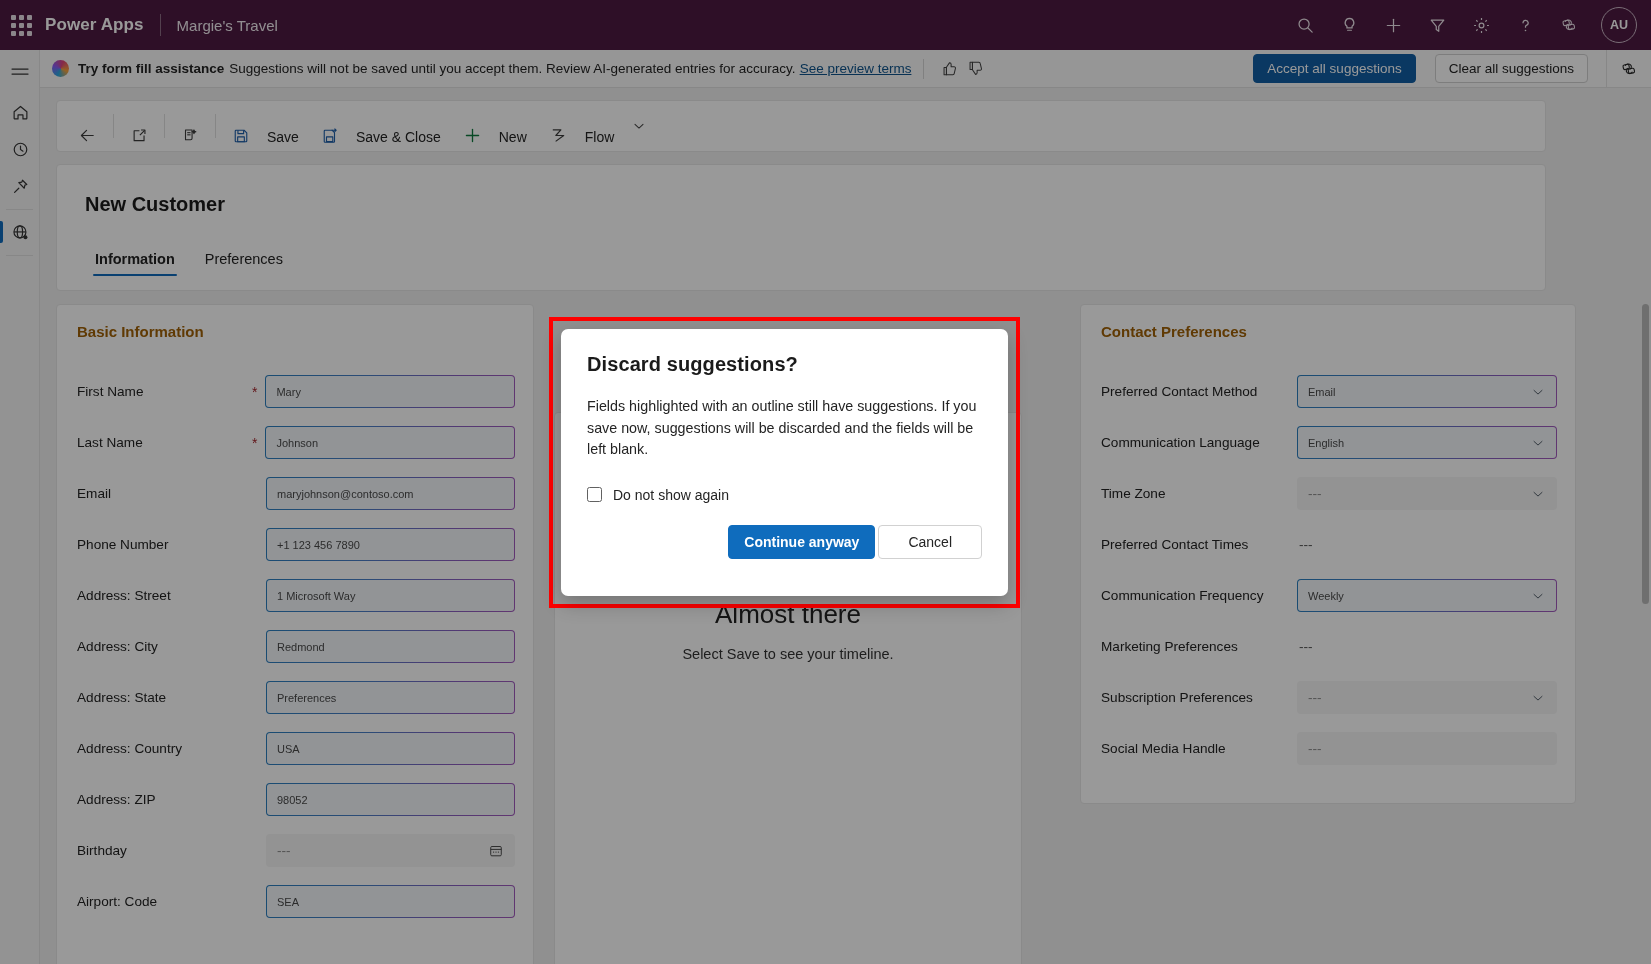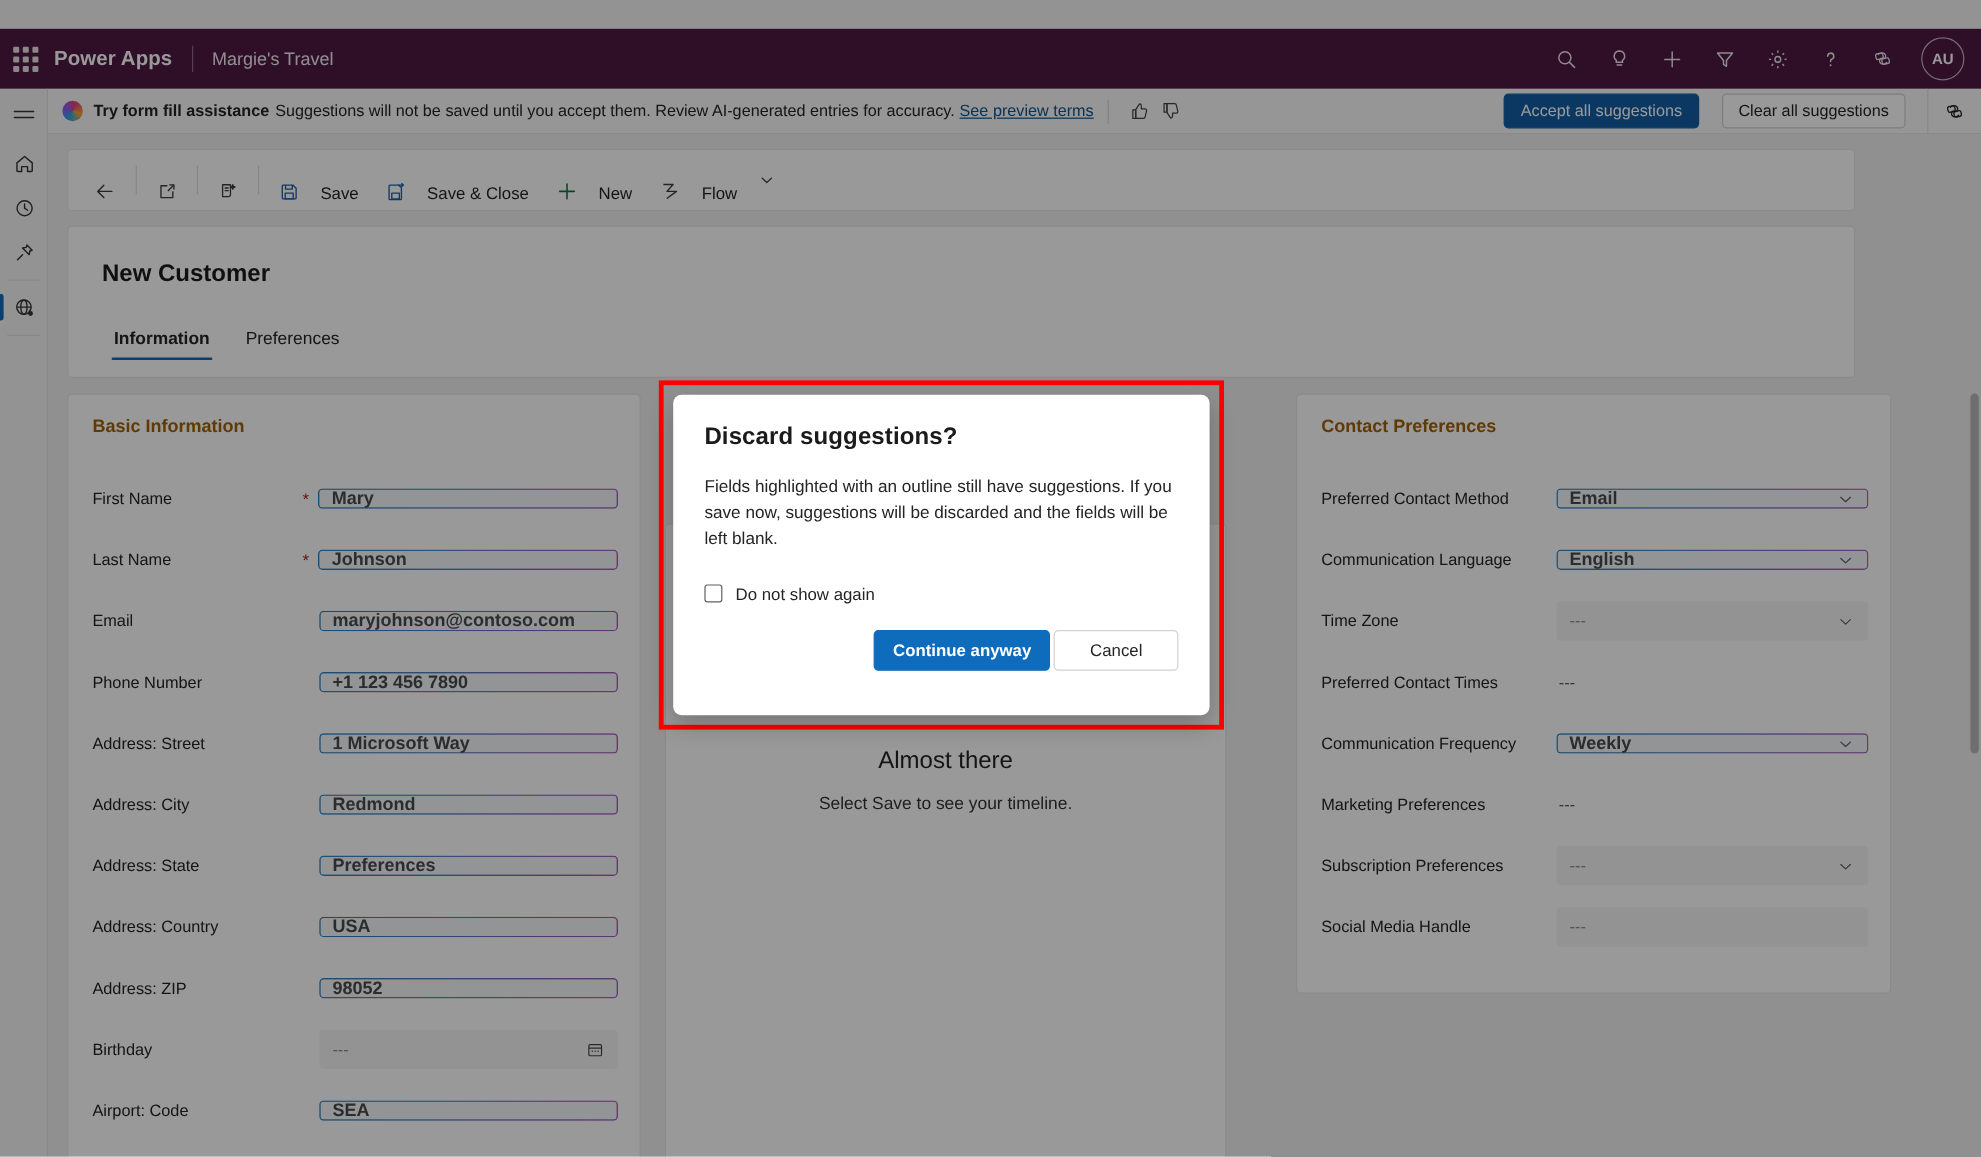--- a/index.html
+++ b/index.html
@@ -5,21 +5,21 @@
   * { box-sizing: border-box; margin: 0; padding: 0; }
   html, body {
     width: 1651px; height: 964px;
     font-family: "Liberation Sans", sans-serif;
     overflow: hidden;
     background: #f5f5f5;
   }
   #root { position: relative; width: 1651px; height: 964px; }
 
   
-  #app-layer { position: absolute; inset: 0; margin-top: 24px; }
+  #app-layer { position: absolute; inset: 0; }
   #scrim { position: absolute; inset: 0; background: rgba(0,0,0,0.40); z-index: 50; pointer-events: none; }
 
   
   .topbar {
     position: absolute; top: 0; left: 0; width: 1651px; height: 50px;
     background: #4d1a41; display: flex; align-items: center; color: #fff;
   }
   .waffle { width: 28px; height: 28px; margin-left: 7px; margin-right: 10px;
             display: grid; grid-template-columns: repeat(3, 5px); grid-template-rows: repeat(3, 5px);
             gap: 3px; align-content: center; justify-content: center; cursor: pointer; }
@@ -103,41 +103,41 @@
 
   .fieldrow { display: flex; align-items: center; height: 51px; padding: 0 18px 0 20px; }
   .flabel { font-size: 13.6px; color: #242424; flex: none; }
   .col-left .flabel { width: 175px; }
   .col-right .flabel { width: 196px; }
   .req { color: #a4262c; font-size: 14px; margin-right: 8px; flex: none; }
   .req-pad { width: 14px; flex: none; }
 
   
   .ai-input {
-    flex: 1; height: 17px; border-radius: 4px; position: relative;
+    flex: 1; height: 33px; border-radius: 4px; position: relative;
     background:
       linear-gradient(#f3f7fb, #f3f7fb) padding-box,
       linear-gradient(105deg, #2a7fbf 0%, #4a7fc6 40%, #8a5fc0 75%, #a35bbd 100%) border-box;
     border: 1.3px solid transparent;
     display: flex; align-items: center; padding: 0 10px;
-    font-size: 15px; color: #4a4a4a; cursor: text; font-weight: bold;
+    font-size: 11px; color: #4a4a4a; cursor: text;
   }
   .ai-input.select { justify-content: space-between; }
   .plain-input {
     flex: 1; height: 33px; border-radius: 4px; background: #f5f5f5; border: 1px solid transparent;
     display: flex; align-items: center; justify-content: space-between; padding: 0 10px;
     font-size: 13.6px; color: #8a8a8a; cursor: text;
   }
   .plain-text { flex: 1; font-size: 13.6px; color: #555; padding-left: 2px; }
   .chev { color: #55606b; display: flex; align-items: center; }
   .cal-ico { color: #444; display: flex; align-items: center; }
 
   
   .timeline-empty { position: absolute; left: 0; right: 0; top: 186px; text-align: center; }
-  .te-title { font-size: 20px; color: #242424; font-weight: 400; }
+  .te-title { font-size: 26px; color: #242424; font-weight: 400; }
   .te-sub { font-size: 14.5px; color: #333; margin-top: 16px; }
 
   
   .vscroll { position: absolute; right: 2px; top: 216px; width: 7px; height: 632px;
              background: transparent; }
   .vscroll i { display: block; width: 7px; height: 300px; background: #b9b9b9; border-radius: 4px; }
 
   
   .hl-frame { position: absolute; left: 549px; top: 317px; width: 471px; height: 291px;
               border: 4px solid #ff0000; z-index: 120; }

